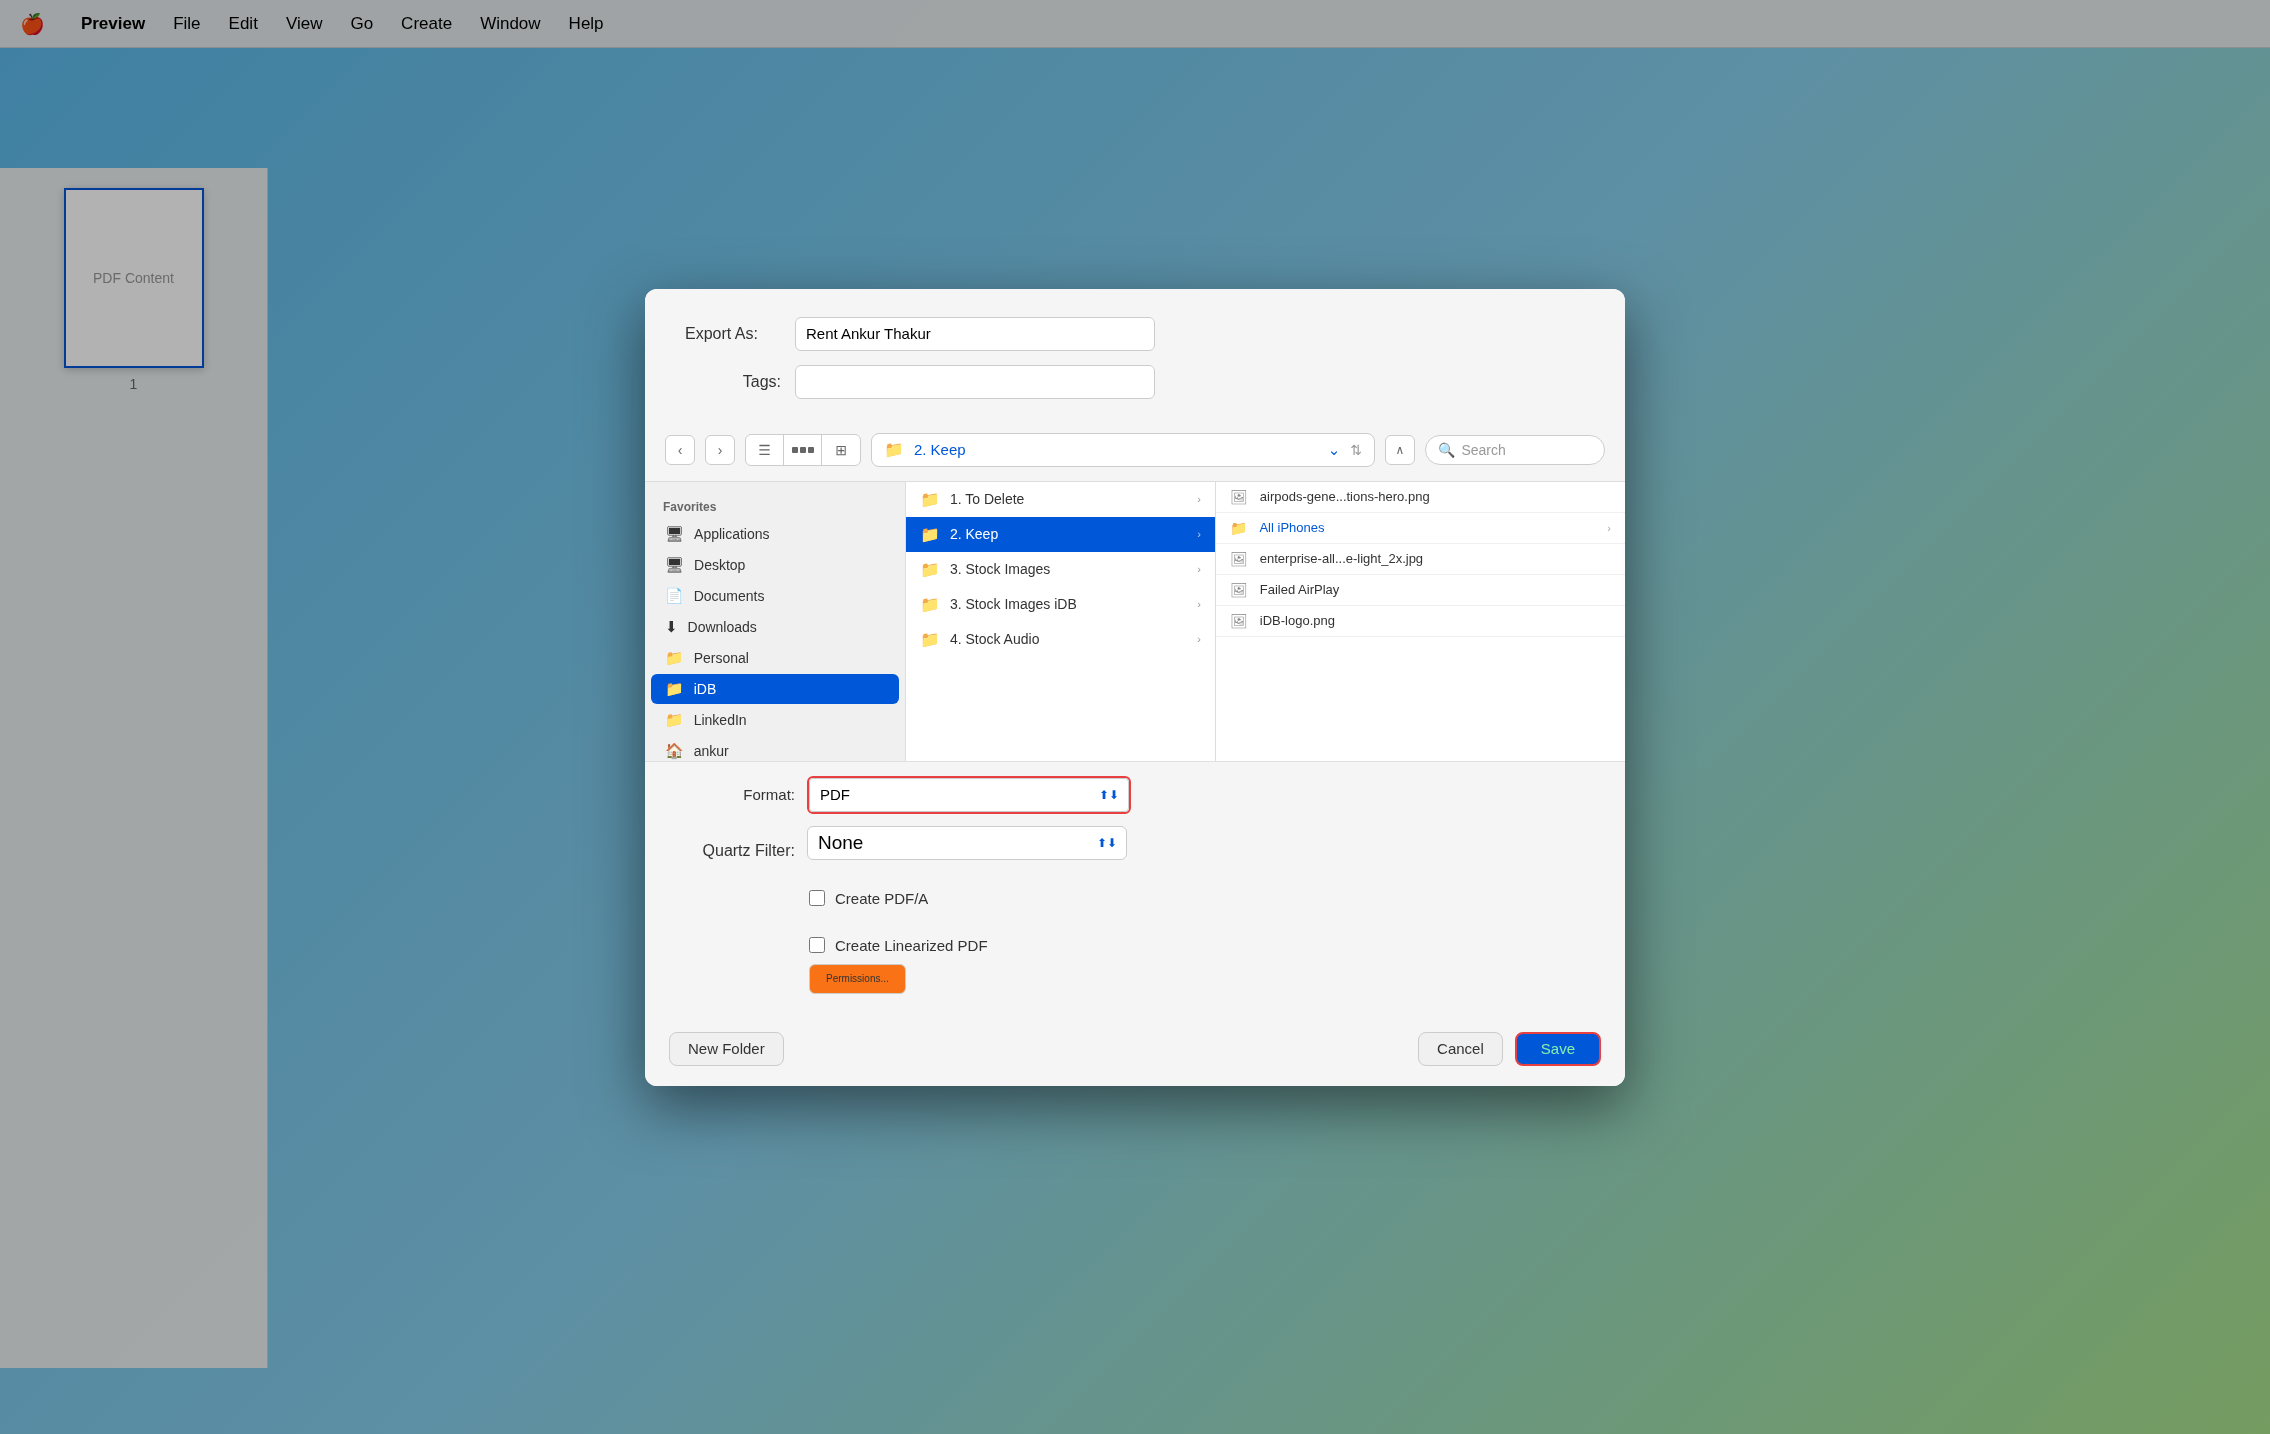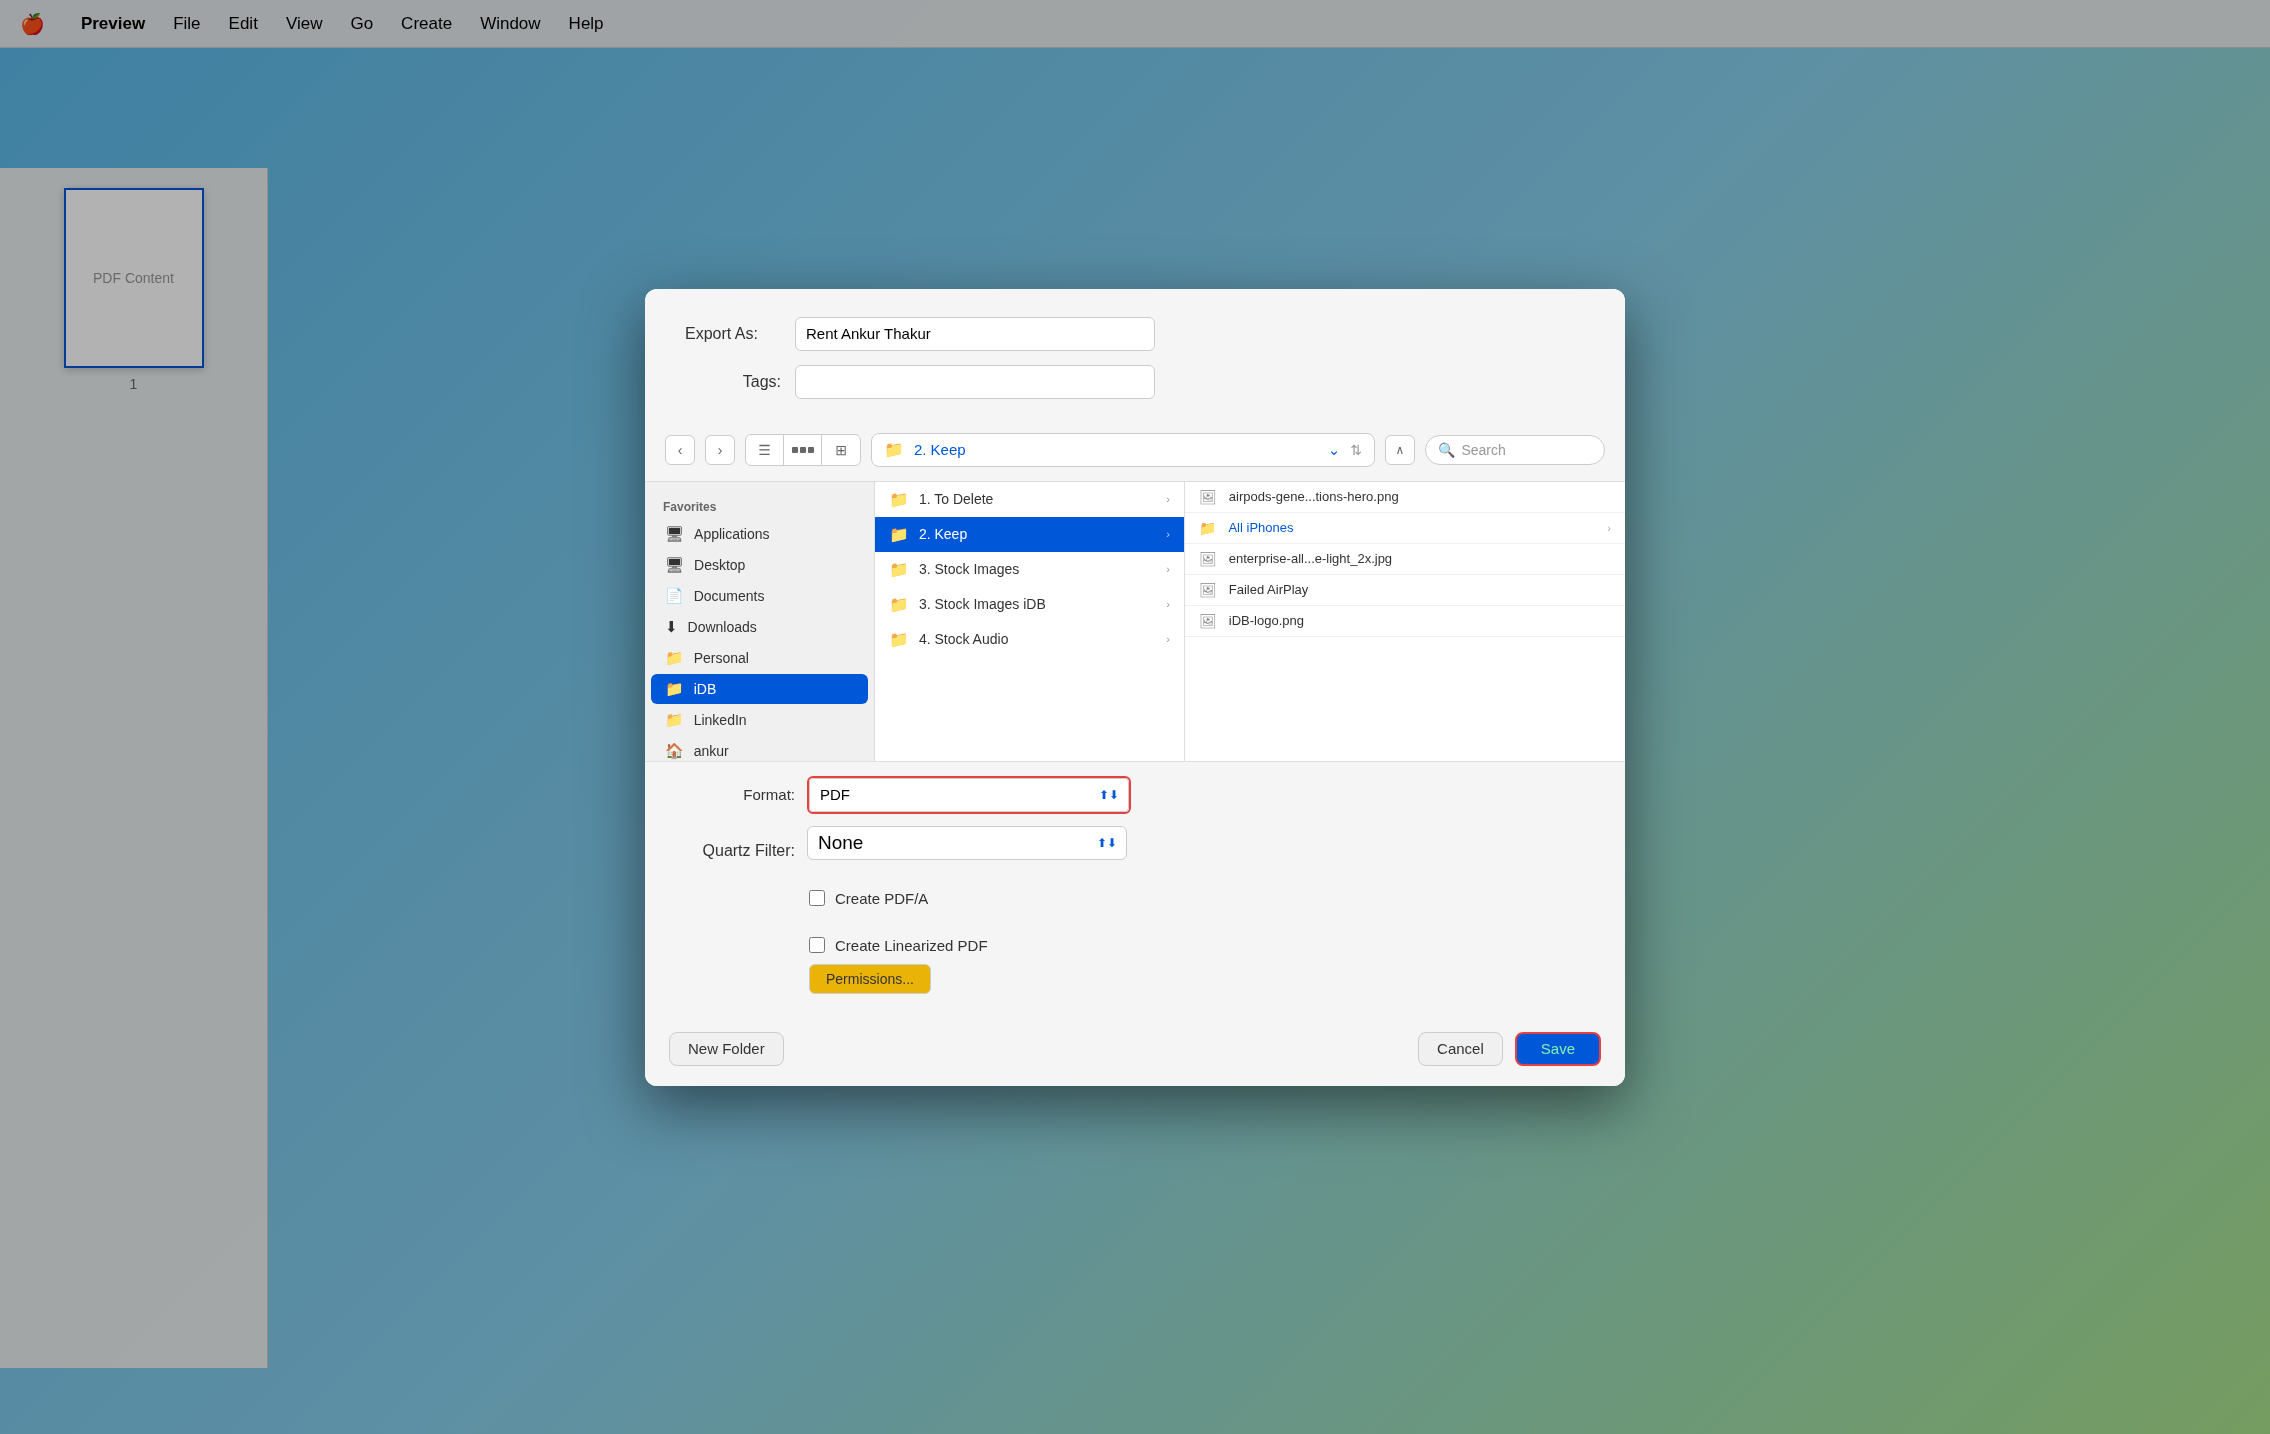--- a/index.html
+++ b/index.html
@@ -291,21 +291,21 @@
     
     .browser-content {
       display: flex;
       height: 280px;
       border-top: 1px solid #ddd;
       background: #fff;
     }
 
     
     .sidebar-nav {
-      width: 230px;
+      width: 261px;
       background: #f0f0f0;
       border-right: 1px solid #ddd;
       overflow-y: auto;
       padding: 10px 0;
       flex-shrink: 0;
     }
 
     .sidebar-section-title {
       font-size: 12px;
       font-weight: 600;
@@ -475,22 +475,22 @@
       display: flex;
       align-items: center;
       margin-bottom: 10px;
       padding-left: 144px;
     }
     .permissions-btn {
       height: 30px;
       padding: 0 16px;
       border: 1px solid #ccc;
       border-radius: 6px;
-      background: #eab308;
-      font-size: 14px;
+      background: #f97316;
+      font-size: 10px;
       color: #333;
       cursor: pointer;
       text-align: right;
     }
 
     
     .dialog-footer {
       display: flex;
       align-items: center;
       justify-content: space-between;

